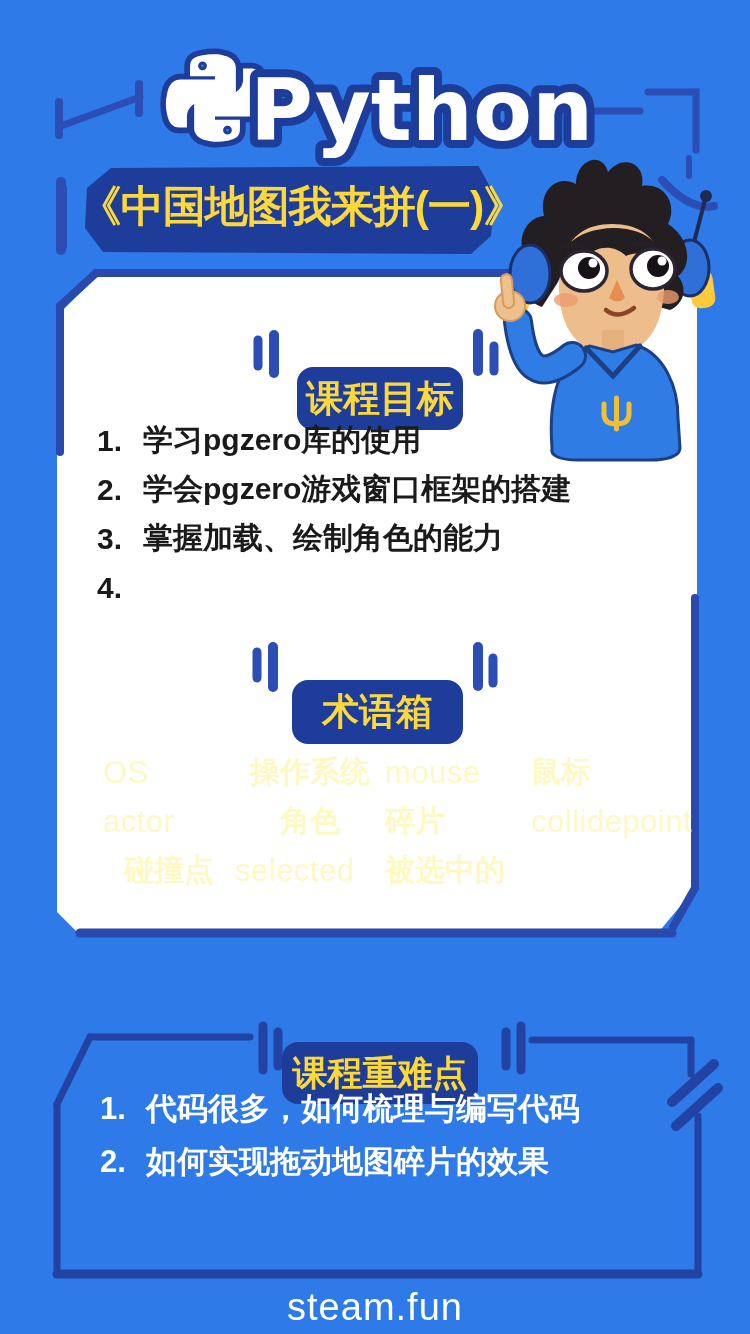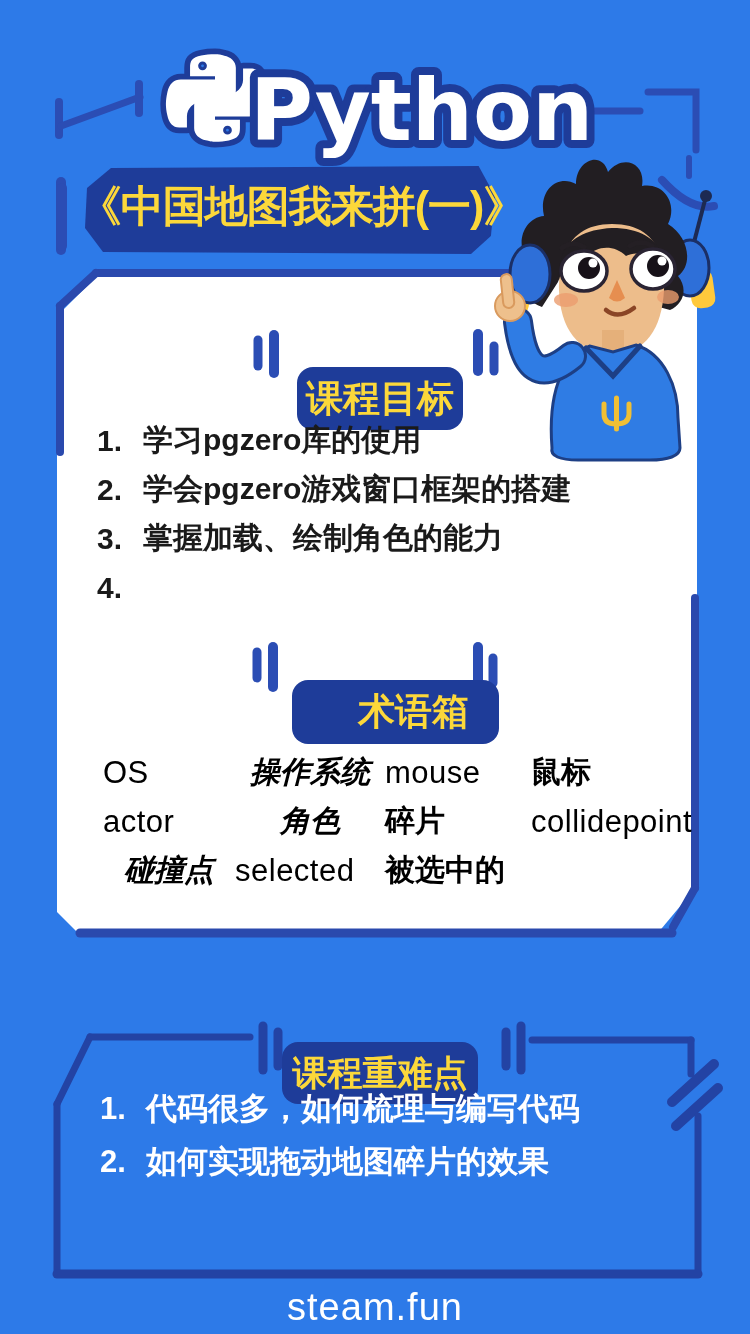--- a/index.html
+++ b/index.html
@@ -32,35 +32,35 @@
     position:absolute;left:57px;top:274px;width:640px;height:660px;background:#ffffff;z-index:2;
     clip-path:polygon(42px 0, 618px 0, 640px 22px, 640px 612px, 600px 660px, 22px 660px, 0 638px, 0 42px);
   }
   
   .badge{
     position:absolute;background:#1e3c99;border-radius:16px;z-index:6;
     display:flex;align-items:center;justify-content:center;
     color:#fcd83a;font-weight:800;white-space:nowrap;margin-top:42px;
   }
   .badge-objectives{left:297px;top:325px;width:166px;height:63px;font-size:37px;}
-  .badge-terms{left:292px;top:638px;width:171px;height:64px;font-size:37px;padding-left:36px;}
+  .badge-terms{left:292px;top:638px;width:171px;height:64px;font-size:37px;}
   .badge-keypoints{left:282px;top:1000px;width:196px;height:62px;font-size:35px;}
   
   .obj-list{position:absolute;left:97px;top:416px;z-index:6;color:#1a1a1a;}
   .obj-row{display:flex;height:49px;align-items:center;font-size:30px;font-weight:700;}
   .obj-row .num{width:46px;font-weight:700;}
   
   .terms-grid{
     position:absolute;left:103px;top:748px;width:570px;z-index:6;
     display:grid;grid-template-columns:132px 150px 146px auto;grid-auto-rows:49px;
-    align-items:center;color:#000000;
+    align-items:center;color:#fef9c3;
   }
   .term-en{font-size:31px;font-weight:500;letter-spacing:.5px;}
   .term-zh{font-size:30px;font-weight:700;}
-  .col2{text-align:center;font-style:italic;}
+  .col2{text-align:center;}
   
   .kp-list{position:absolute;left:100px;top:1082px;z-index:6;color:#ffffff;}
   .kp-row{display:flex;height:53px;align-items:center;font-size:31px;font-weight:700;}
   .kp-row .num{width:46px;}
   
   .footer{
     position:absolute;left:0;top:1286px;width:750px;z-index:6;
     text-align:center;color:#ffffff;font-size:38px;font-weight:400;letter-spacing:1px;
   }
   

